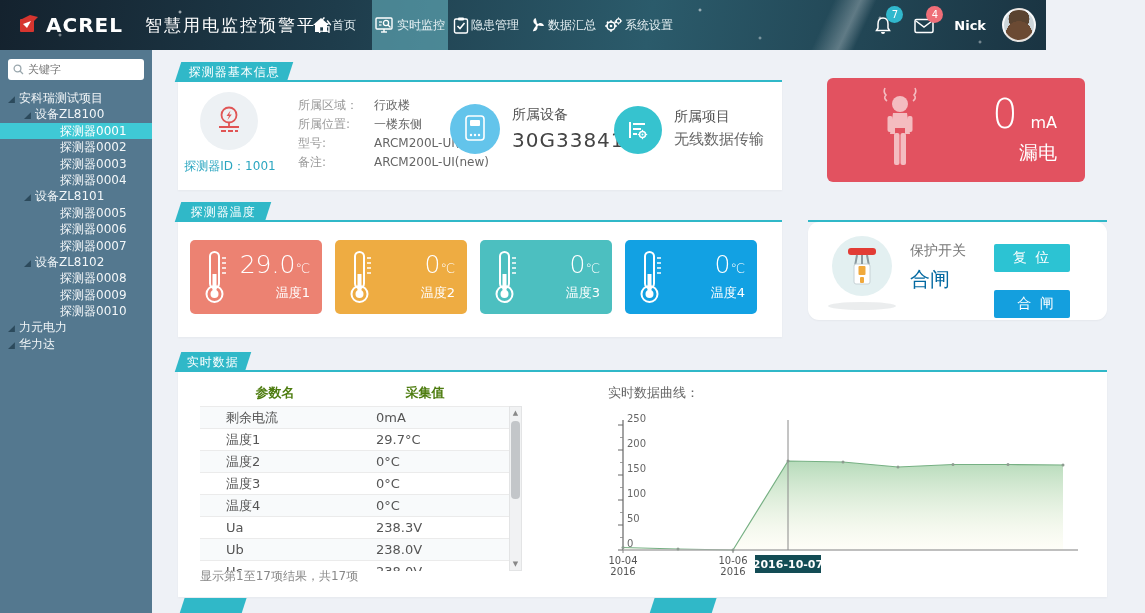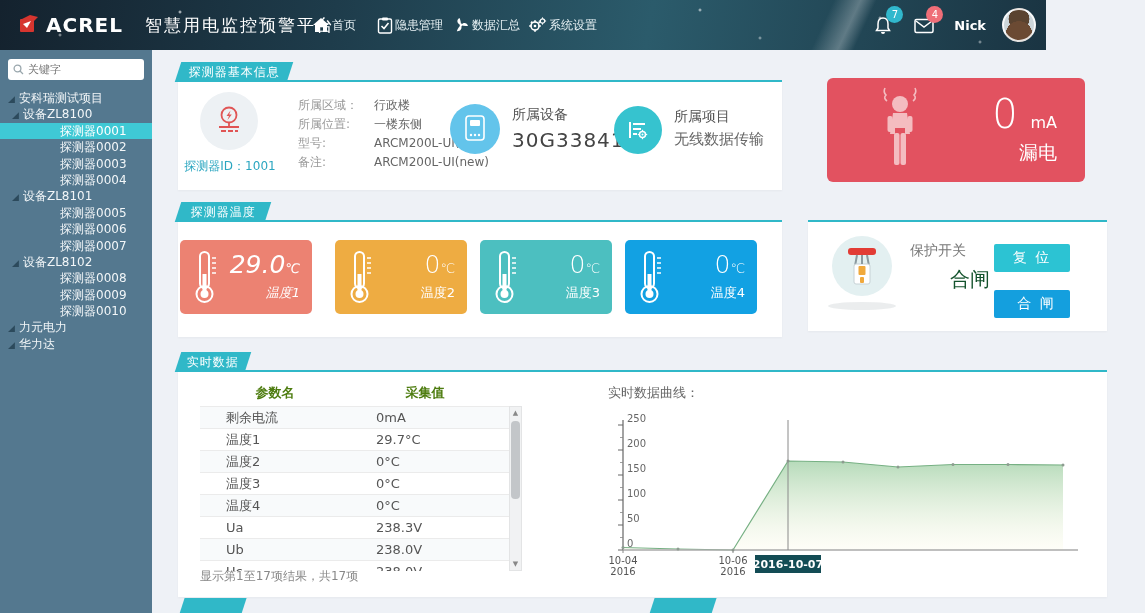--- a/index.html
+++ b/index.html
@@ -44,21 +44,21 @@
     border:2px solid rgba(255,255,255,.85); }
 
   
   .sidebar { position:absolute; left:0; top:50px; width:152px; height:563px; background:#54788f; }
   .search-box { position:absolute; left:8px; top:9px; width:136px; height:21px; background:#fff; border-radius:3px; display:flex; align-items:center; padding:0 5px; }
   .search-box input { border:none; outline:none; width:108px; font-size:11px; color:#444; margin-left:4px; font-family:inherit; background:transparent; }
   .tree { position:absolute; left:0; top:40px; width:152px; }
   .tree-item { height:16.4px; line-height:16.4px; font-size:12px; color:#f2f6f8; white-space:nowrap; cursor:pointer; }
   .tree-item .caret { color:#2c4a5c; font-size:9px; margin-right:4px; }
   .lvl0 { padding-left:8px; }
-  .lvl1 { padding-left:12px; }
+  .lvl1 { padding-left:24px; }
   .lvl2 { padding-left:60px; }
   .tree-item.selected { background:#3fc9d5; color:#fff; }
 
   
   .main { position:absolute; left:152px; top:50px; width:993px; height:563px; background:#eef1f6; }
   .ptab { position:absolute; height:20px; background:#30b8c8; transform:skewX(-18deg); display:flex; align-items:center; justify-content:center; }
   .ptab span { transform:skewX(18deg); color:#fff; font-size:12px; letter-spacing:1px; }
   .pline { position:absolute; height:2px; background:#30b8c8; }
   .pbody { position:absolute; background:#fff; box-shadow:0 1px 2px rgba(0,0,0,.04); }
 
@@ -80,31 +80,31 @@
   .leak-card { position:absolute; left:675px; top:28px; width:258px; height:104px; background:#e25260; border-radius:6px; color:#fff;padding-left:48px; }
   .leak-value { position:absolute; right:28px; top:16px; font-size:40px; font-weight:200; line-height:40px; }
   .leak-unit { font-size:16px; font-weight:normal; }
   .leak-label { position:absolute; right:28px; top:62px; font-size:19px; }
 
   
   .temp-card { position:absolute; top:190px; width:132px; height:74px; border-radius:5px; color:#fff; }
   .temp-card .tval { position:absolute; right:12px; top:10px; font-size:25px; font-weight:200; }
   .temp-card .tunit { font-size:13px; }
   .temp-card .tlabel { position:absolute; right:12px; top:44px; font-size:13px; }
-  .tc0 { left:28px; background:#ec8272;font-style:italic; }
+  .tc0 { left:38px; background:#ec8272; }
   .tc1 { left:183px; background:#eeac42; }
   .tc2 { left:328px; background:#4cbfc0; }
   .tc3 { left:473px; background:#12a1e3; }
   .thermo { position:absolute; left:12px; top:10px; }
 
   
   .switch-circle { position:absolute; left:24px; top:14px; width:60px; height:60px; border-radius:50%; background:#e3f0f1; display:flex; align-items:center; justify-content:center; }
   .switch-shadow { position:absolute; left:20px; top:80px; width:68px; height:8px; border-radius:50%; background:rgba(90,110,115,.12); }
   .switch-label { position:absolute; left:102px; top:20px; font-size:14px; color:#777; }
-  .switch-status { position:absolute; left:102px; top:44px; font-size:20px; color:#14532d;margin-left:40px; }
+  .switch-status { position:absolute; left:102px; top:44px; font-size:20px; color:#0369a1; }
   .btn { position:absolute; left:186px; width:76px; height:28px; border:none; border-radius:2px; color:#fff; font-size:14px; letter-spacing:2px; cursor:pointer; font-family:inherit; }
   .btn-reset { top:22px; background:#2cc3d3; }
   .btn-close { top:68px; background:#149fde;padding-left:9px; }
 
   
   .rt-table { position:absolute; left:22px; top:8px; width:322px; }
   .rt-head { display:flex; height:26px; line-height:26px; font-size:13px; font-weight:bold; color:#4d7c0f; }
   .rt-head div { width:150px; text-align:center; }
   .rt-body { position:relative; height:165px; overflow:hidden; width:309px; }
   .rt-row { display:flex; height:22px; line-height:22px; font-size:13px; color:#555; border-top:1px solid #ebebeb; }
@@ -138,20 +138,32 @@
       </svg>
       <span class="logo-text">ACREL</span>
       <span class="app-title">智慧用电监控预警平台</span>
     </div>
     <nav class="nav">
       <div class="nav-item">
         <svg width="18" height="16" viewBox="0 0 18 16">
             <path d="M9 1 L17 8 L15 8 L15 15 L11 15 L11 10 L7 10 L7 15 L3 15 L3 8 L1 8 Z" fill="#fff"></path>
           </svg>
         <span>首页</span>
+      </div>
+      <div class="nav-item active">
+        <svg width="20" height="16" viewBox="0 0 20 16">
+          <rect x="1" y="1" width="16" height="11" rx="1" fill="none" stroke="#fff" stroke-width="1.4"></rect>
+          <line x1="6" y1="15" x2="12" y2="15" stroke="#fff" stroke-width="1.4"></line>
+          <line x1="9" y1="12" x2="9" y2="15" stroke="#fff" stroke-width="1.4"></line>
+          <circle cx="11" cy="6" r="2.6" fill="none" stroke="#fff" stroke-width="1.3"></circle>
+          <line x1="13" y1="8" x2="15.5" y2="10.5" stroke="#fff" stroke-width="1.3"></line>
+          <line x1="4" y1="5" x2="7" y2="5" stroke="#fff" stroke-width="1.2"></line>
+          <line x1="4" y1="8" x2="6.5" y2="8" stroke="#fff" stroke-width="1.2"></line>
+        </svg>
+        <span>实时监控</span>
       </div>
       <div class="nav-item">
         <svg width="16" height="17" viewBox="0 0 16 17">
           <rect x="1.5" y="2" width="13" height="14" rx="1.5" fill="none" stroke="#fff" stroke-width="1.4"></rect>
           <rect x="5" y="0.5" width="6" height="3" rx="1" fill="#fff"></rect>
           <path d="M4.5 9 L7 11.5 L11.5 6" fill="none" stroke="#fff" stroke-width="1.6"></path>
         </svg>
         <span>隐患管理</span>
       </div>
       <div class="nav-item">
@@ -385,21 +397,21 @@
         <line x1="20" y1="8" x2="24" y2="8" stroke="#fff" stroke-width="1.5"></line>
           <line x1="20" y1="13" x2="24" y2="13" stroke="#fff" stroke-width="1.5"></line>
         <line x1="20" y1="18" x2="24" y2="18" stroke="#fff" stroke-width="1.5"></line>
           <line x1="20" y1="23" x2="24" y2="23" stroke="#fff" stroke-width="1.5"></line>
       </svg>
       <div class="tval"><span>0</span><span class="tunit">℃</span></div>
       <div class="tlabel">温度4</div>
     </div>
 
     <div class="pline" style="left:656px;top:170px;width:299px;"></div>
-    <div class="pbody" style="left:656px;top:172px;width:299px;height:109px;">
+    <div class="pbody" style="left:656px;top:172px;width:299px;height:98px;border-radius:11px;">
       <div class="switch-circle">
         <svg width="36" height="40" viewBox="0 0 36 40">
           <rect x="4" y="2" width="28" height="7" rx="3" fill="#e23c35"></rect>
           <path d="M13 9 L11 20 M23 9 L25 20" stroke="#8b9aa0" stroke-width="2" fill="none"></path>
           <rect x="10" y="18" width="16" height="20" rx="2" fill="#fff" stroke="#c7d2d6" stroke-width="1"></rect>
           <rect x="14.5" y="20" width="7" height="9" rx="1" fill="#f0a93c"></rect>
           <rect x="16" y="31" width="4" height="6" rx="1" fill="#f0a93c"></rect>
           <line x1="18" y1="9" x2="18" y2="18" stroke="#8b9aa0" stroke-width="2"></line>
         </svg>
       </div>

